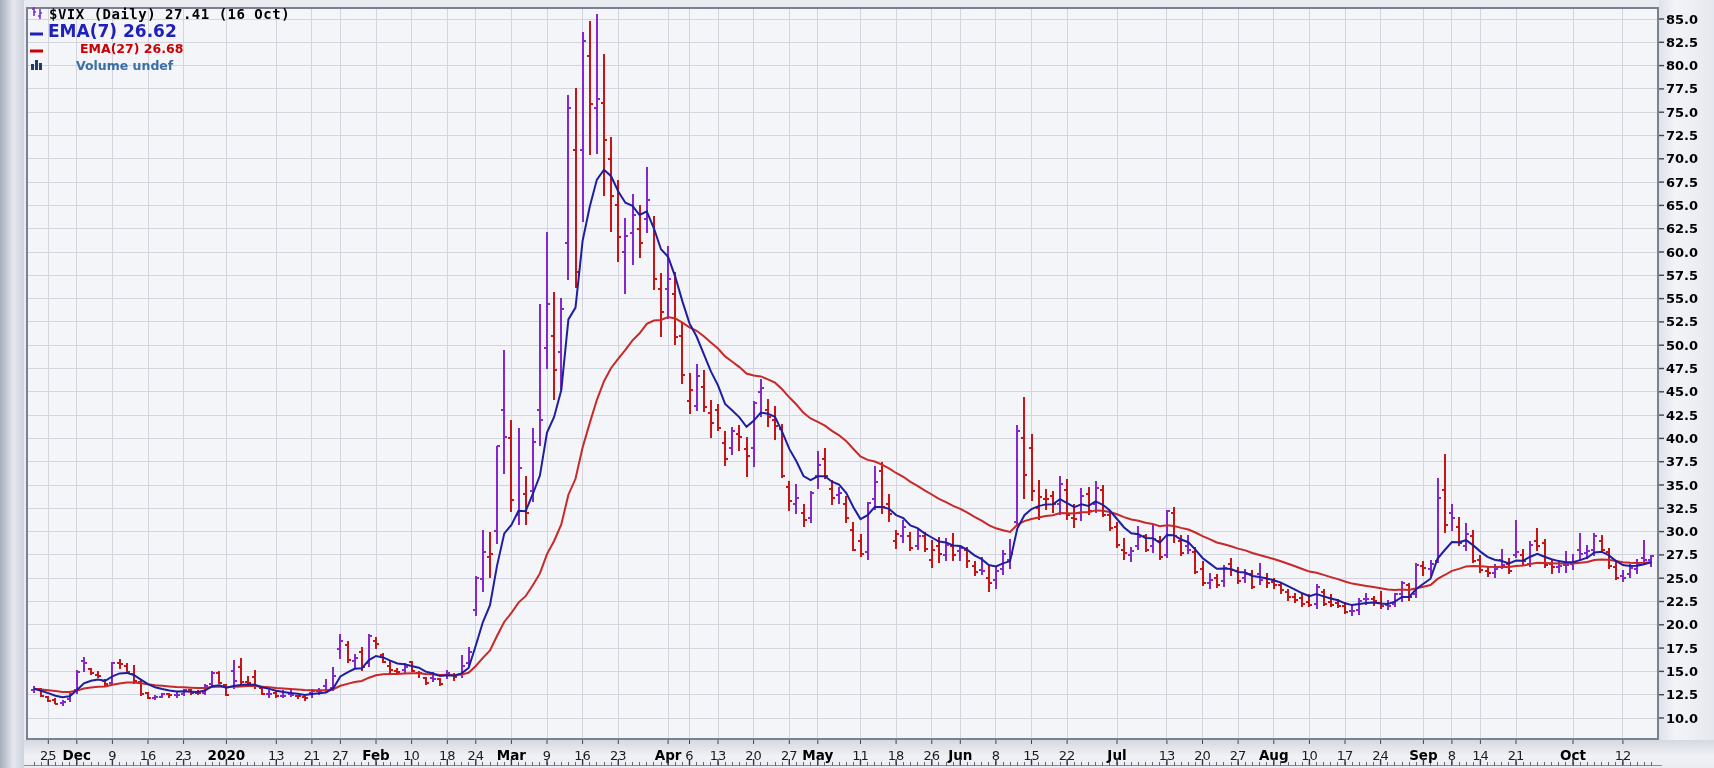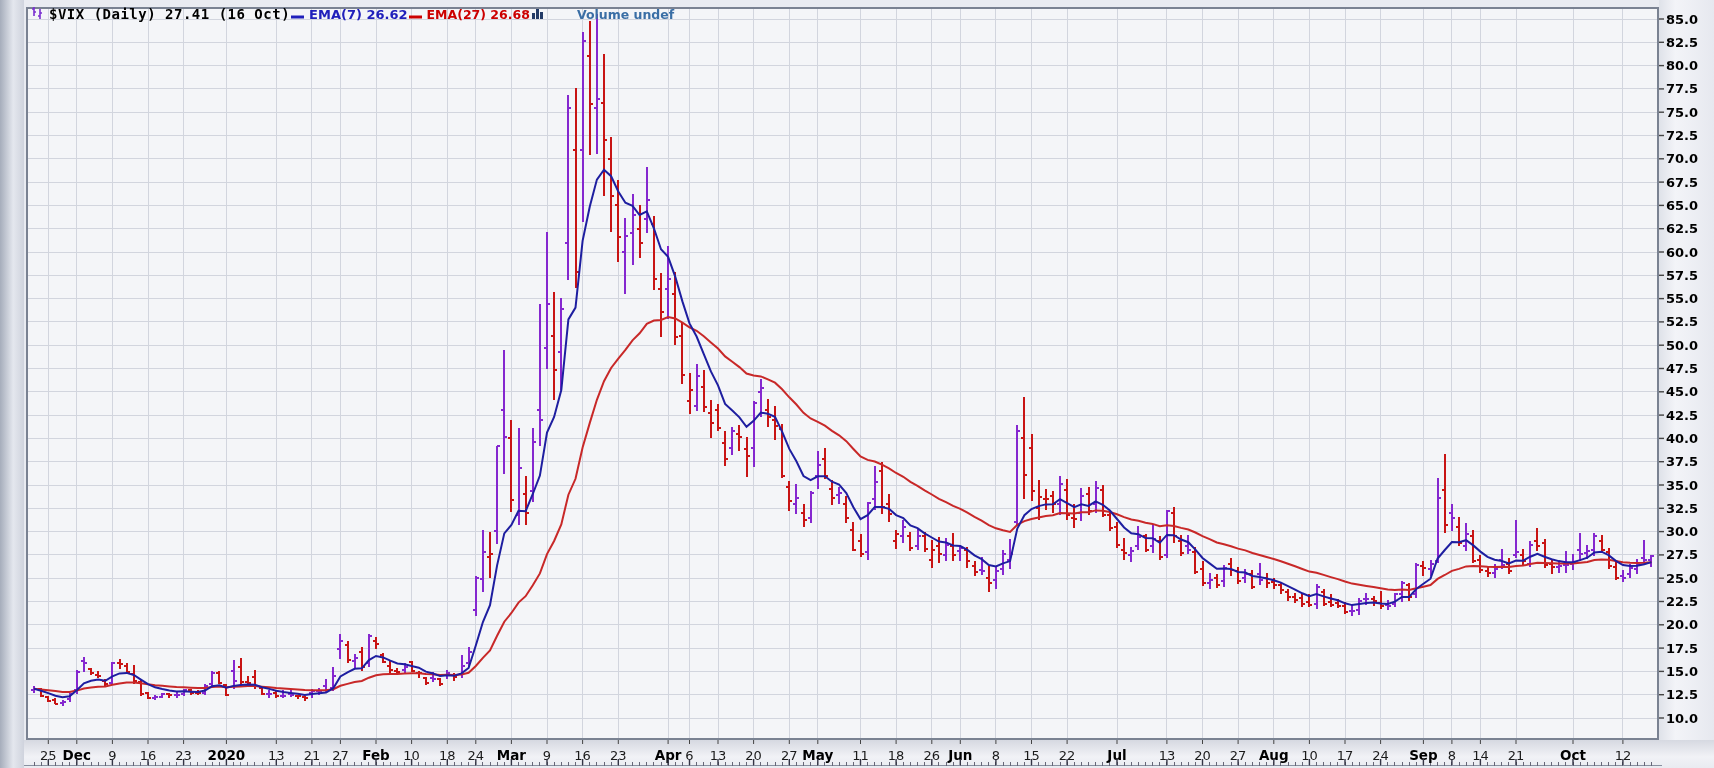--- a/index.html
+++ b/index.html
@@ -6,31 +6,31 @@
   body{
     width:1714px;height:768px;overflow:hidden;
     background:#e9ebf1;
     font-family:"DejaVu Sans", sans-serif;
     position:relative;
   }
   .app{position:absolute;inset:0;}
   #chart-svg{position:absolute;left:0;top:0;}
   #legend{
     position:absolute;left:30px;top:6px;
-    display:flex;flex-direction:row;gap:1px;
+    display:flex;flex-direction:column;gap:1px;
     z-index:5;
   }
   .legend-row{display:flex;align-items:center;height:16px;}
   .legend-row .swatch{margin-right:4px;display:inline-block;}
   .title-text{
     font-family:"DejaVu Sans Mono", monospace;
     font-weight:bold;font-size:14px;letter-spacing:0.5px;color:#000;
   }
-  .ema7-text{font-size:13px;font-weight:600;color:#2020bb;}
-  .ema27-text{font-size:12.5px;font-weight:600;color:#cc0000;}
+  .ema7-text{font-size:17px;font-weight:600;color:#2020bb;}
+  .ema27-text{font-size:12.5px;font-weight:600;color:#cc0000;padding-left:32px;}
   .volume-text{font-size:12.5px;font-weight:600;color:#3a6ea5;padding-left:28px;}
 </style>
 </head>
 <body>
 
 <div class="app">
   <svg id="chart-svg" width="1714" height="768">
       <defs>
     <linearGradient id="gl" x1="0" y1="0" x2="1" y2="0">
       <stop offset="0" stop-color="#a6adbb"></stop>

